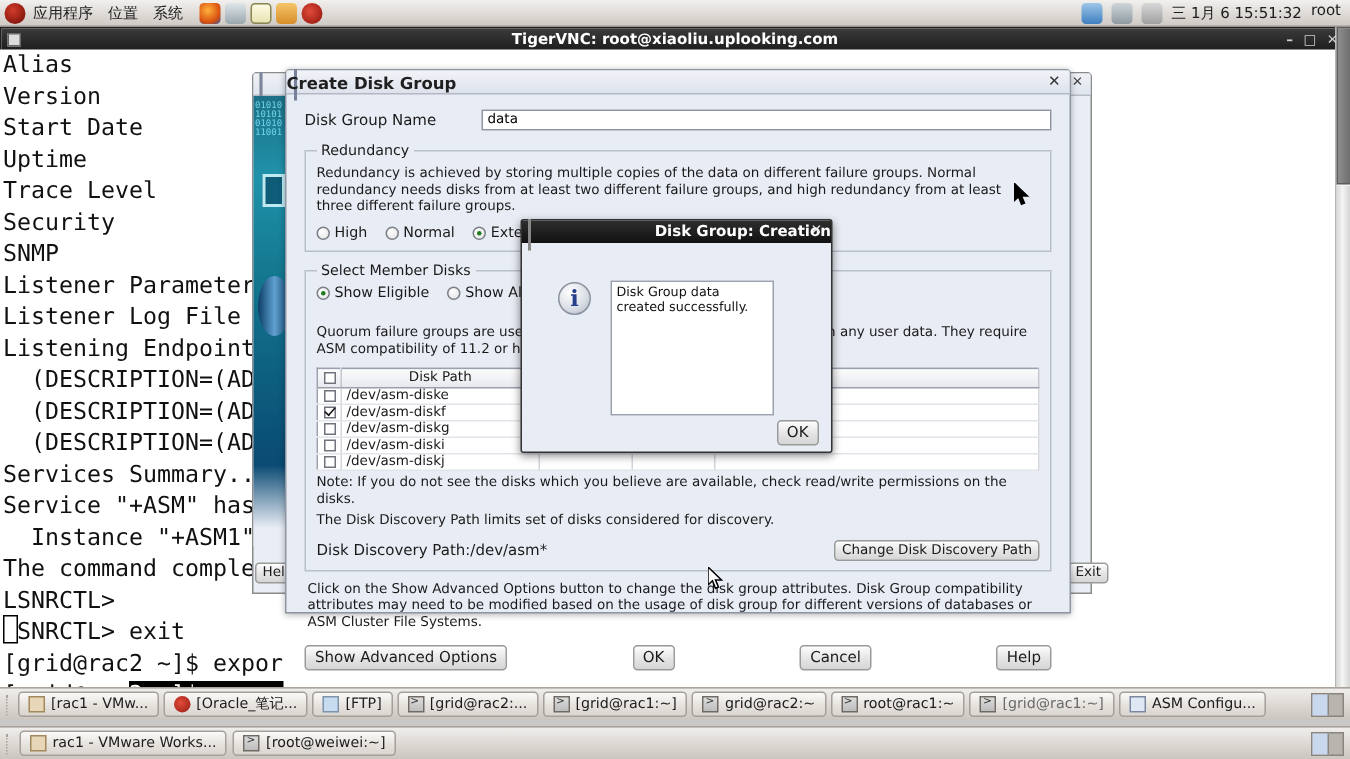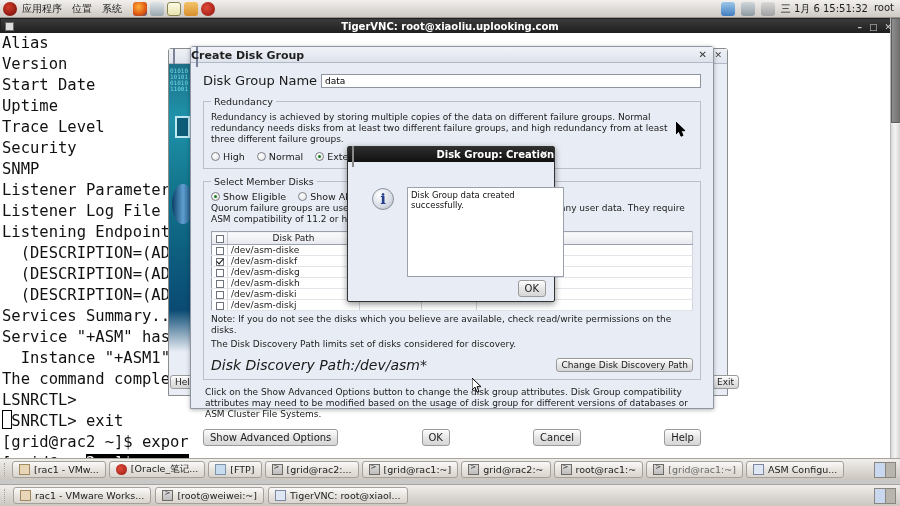--- a/index.html
+++ b/index.html
@@ -123,21 +123,21 @@
   }
   #cdg-title-text{
     position:absolute;left:0;right:0;top:2px;text-align:left;
     font-size:11px;font-weight:bold;color:#1f1f1f;
   }
   #cdg-close{position:absolute;right:6px;top:2px;font-size:10px;color:#333;}
 
   #cdg-body{ padding:10px 12px 0 12px; font-size:9.5px; color:#1a1a1a; }
 
   .row-name{ display:flex; align-items:center; margin-bottom:8px; }
-  .row-name label{ width:118px; font-size:13px; }
+  .row-name label{ width:118px; font-size:10px; }
   .row-name input{
     flex:1; height:14px; font-size:9px; padding:0 3px;
     border:1px solid #8e94a0; background:#fff; font-family:"DejaVu Sans",sans-serif;
   }
 
   fieldset{
     border:1px solid #b9bfcb; margin:0 0 7px 0; padding:4px 7px 6px 7px;
     background:transparent;
   }
   legend{ font-size:9.5px; padding:0 3px; color:#1a1a1a; }
@@ -176,21 +176,21 @@
     content:"";position:absolute;left:1px;top:-2px;width:3px;height:6px;
     border:solid #111; border-width:0 1.4px 1.4px 0; transform:rotate(42deg);
   }
   .col-cb{ width:16px; text-align:center; }
   .col-path{ width:132px; }
   .col-hdr{ width:62px; }
   .col-size{ width:55px; }
 
   .note{ font-size:9px; line-height:11px; margin-top:3px;}
   .ddp-row{ display:flex; align-items:center; margin-top:7px; }
-  .ddp-row .lbl{ font-size:14px;font-style:italic; }
+  .ddp-row .lbl{ font-size:10px; }
   .ddp-row .jbtn{ margin-left:auto; }
 
   .bottom-text{ font-size:9px; line-height:11px; margin:7px 2px 0 2px;}
   .bottom-buttons{ display:flex; justify-content:space-between; gap:7px; margin-top:9px;}
 
   
   #dgc-modal{
     position:absolute; left:347px; top:146px; width:208px; height:156px;
     background:#e8ecf4; border:1px solid #333; border-radius:2px;
     box-shadow:0 2px 6px rgba(0,0,0,.45);
@@ -204,21 +204,21 @@
   #dgc-close{position:absolute;right:6px;top:2px;font-size:9px;color:#eee;}
   #dgc-body{ position:relative; height:141px; padding:8px; }
   #dgc-info-icon{
     position:absolute; left:24px; top:26px; width:22px; height:22px; border-radius:50%;
     background:radial-gradient(circle at 35% 30%, #ffffff, #d8dce4 60%, #aab0bc);
     border:1px solid #8b91a0;
     color:#27408b; font-weight:bold; font-size:15px; font-family:"DejaVu Serif",serif;
     display:flex; align-items:center; justify-content:center;
   }
   #dgc-msgbox{
-    position:absolute; left:59px; top:25px; width:157px; height:90px;
+    position:absolute; left:59px; top:25px; width:109px; height:90px;
     background:#fff; border:1px solid #9aa0ac; font-size:8.5px; line-height:10px;
     padding:2px 3px; color:#111;
   }
   #dgc-ok{ position:absolute; right:8px; bottom:6px; }
 
   
   .cursor{ position:absolute; width:11px; height:16px; pointer-events:none; }
   .cursor svg{ display:block; }
 
   
@@ -383,21 +383,21 @@
         </span>
         <span class="radio">
           <span class="rb on"></span>
           <span>External (None)</span>
         </span>
       </div>
     </fieldset>
 
     <fieldset>
       <legend>Select Member Disks</legend>
-      <div class="radios" style="margin-bottom:1px;">
+      <div class="radios" style="margin-bottom:16px;">
         <span class="radio">
           <span class="rb on"></span>
           <span>Show Eligible</span>
         </span>
         <span class="radio">
           <span class="rb"></span>
           <span>Show All</span>
         </span>
       </div>
       <div class="para">Quorum failure groups are used to store voting files and they cannot contain any user data. They require ASM compatibility of 11.2 or higher.</div>
@@ -429,27 +429,20 @@
           </tr>
           <tr>
             <td class="col-cb"><span class="cb"></span></td>
             <td class="col-path">/dev/asm-diskg</td>
             <td class="col-hdr"></td>
             <td class="col-size"></td>
             <td></td>
           </tr>
           <tr>
             <td class="col-cb"><span class="cb"></span></td>
-            <td class="col-path">/dev/asm-diskh</td>
-            <td class="col-hdr"></td>
-            <td class="col-size"></td>
-            <td></td>
-          </tr>
-          <tr>
-            <td class="col-cb"><span class="cb"></span></td>
             <td class="col-path">/dev/asm-diski</td>
             <td class="col-hdr"></td>
             <td class="col-size"></td>
             <td></td>
           </tr>
           <tr>
             <td class="col-cb"><span class="cb"></span></td>
             <td class="col-path">/dev/asm-diskj</td>
             <td class="col-hdr"></td>
             <td class="col-size"></td>
@@ -557,23 +550,19 @@
 <div id="taskbar2">
   <span class="tb-sep"></span>
   <div class="task">
     <span class="ti vm"></span>
     <span>rac1 - VMware Works...</span>
   </div>
   <div class="task">
     <span class="ti term"></span>
     <span>[root@weiwei:~]</span>
   </div>
-  <div class="task">
-    <span class="ti win"></span>
-    <span>TigerVNC: root@xiaol...</span>
-  </div>
   <div id="tray-right2" style="margin-left:auto;display:flex;align-items:center;gap:3px;">
     <div class="pager">
       <div class="pg active"></div>
       <div class="pg"></div>
     </div>
   </div>
 </div>
 
 </body></html>

